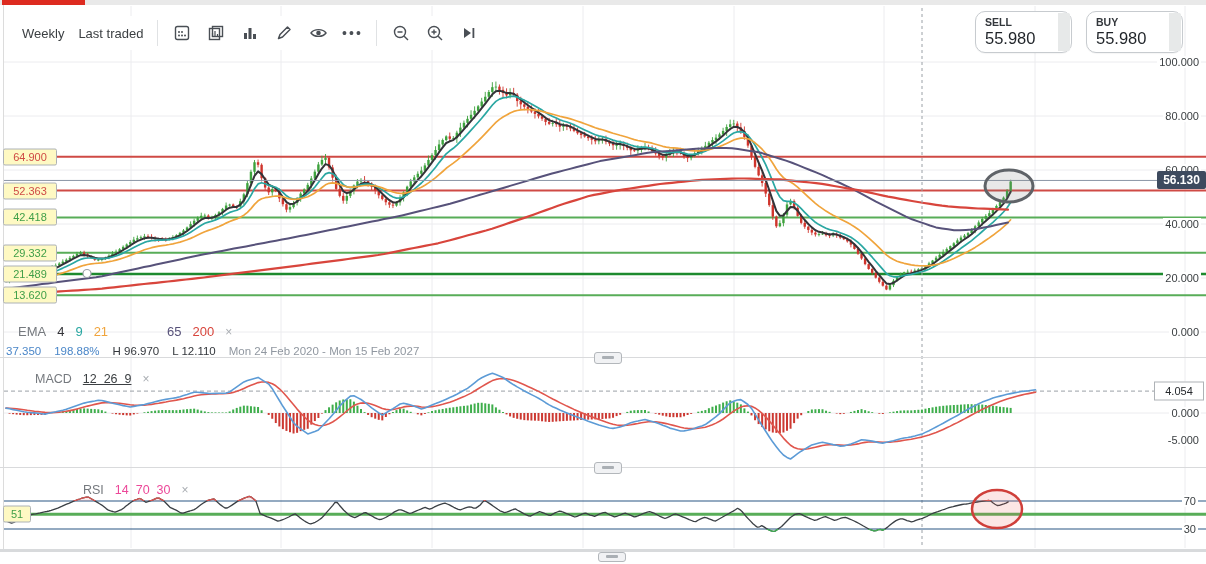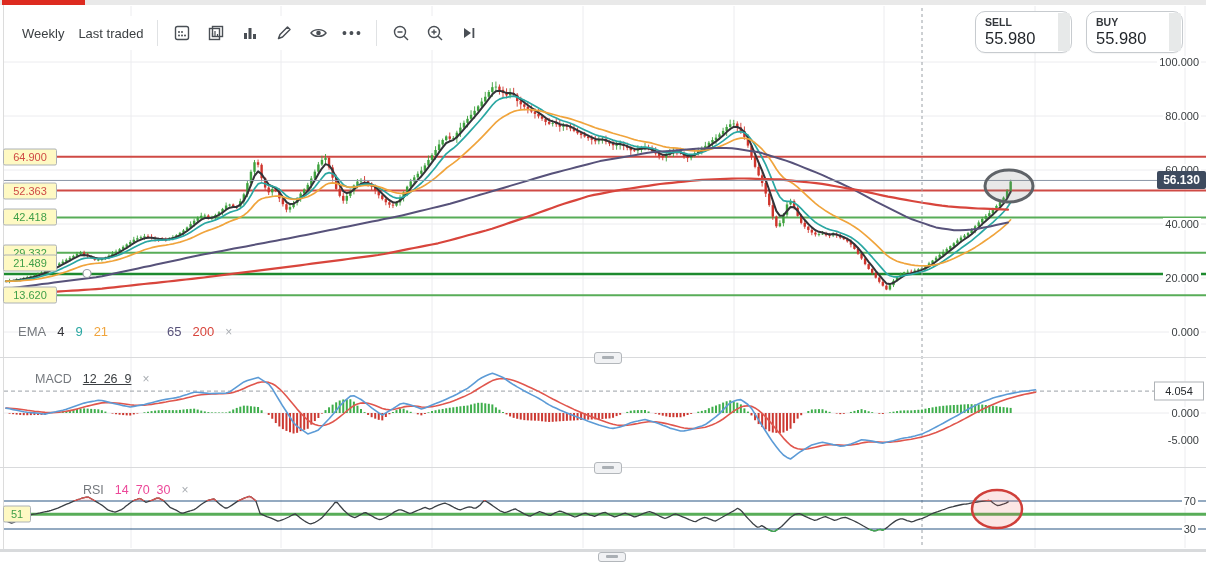--- a/index.html
+++ b/index.html
@@ -1039,20 +1039,27 @@
     <span id="ema-params" style="display:flex;gap:11px;">
         <span style="color: rgb(51, 51, 56);">4</span>
         <span style="color: rgb(42, 167, 162);">9</span>
         <span style="color: rgb(240, 164, 60);">21</span>
         <span style="color: rgb(87, 82, 122); margin-left: 48px;">65</span>
         <span style="color: rgb(216, 69, 60);">200</span>
       </span>
     <span class="x">×</span>
   </div>
 
+  <div class="inforow" style="left:6px;top:345px;">
+    <span style="color:#4a86c8">37.350</span>
+    <span style="color:#4a86c8">198.88%</span>
+    <span style="color:#33373c">H 96.970</span>
+    <span style="color:#33373c">L 12.110</span>
+    <span style="color:#9097a0">Mon 24 Feb 2020 - Mon 15 Feb 2027</span>
+  </div>
 
   <div class="legend" style="left:35px;top:372px;">
     <span class="nm">MACD</span>
     <span style="color:#3c4043;white-space:pre;text-decoration:underline;">12  26  9</span>
     <span class="x">×</span>
   </div>
 
   <div class="legend" style="left:35px;top:483px;margin-left:48px;">
     <span class="nm">RSI</span>
     <span style="color:#ec4899;white-space:pre;">14  70  30</span>
@@ -1077,21 +1084,21 @@
       <div class="rlabel" style="top:116px">80.000</div>
       <div class="rlabel" style="top:170px">60.000</div>
       <div class="rlabel" style="top:224px">40.000</div>
       <div class="rlabel" style="top:278px">20.000</div>
       <div class="rlabel" style="top:332px">0.000</div>
       <div class="pricebadge" style="top:180.44899999999998px">56.130</div>
       <div class="levelbox" style="top:156.76999999999998px;color:#cf4a45">64.900</div>
       <div class="levelbox" style="top:190.6199px;color:#cf4a45">52.363</div>
       <div class="levelbox" style="top:217.4714px;color:#3f9f48">42.418</div>
       <div class="levelbox" style="top:252.8036px;color:#3f9f48">29.332</div>
-      <div class="levelbox" style="top:263px;color:#3f9f48">21.489</div>
+      <div class="levelbox" style="top:274px;color:#3f9f48">21.489</div>
       <div class="levelbox" style="top:295.226px;color:#3f9f48">13.620</div>
       <div class="boxlabel" style="top:391.1084px">4.054</div>
       <div class="rlabel" style="top:413px">0.000</div>
       <div class="rlabel" style="top:440px">-5.000</div>
       <div class="rlabel" style="top:501px;right:8px">70</div>
       <div class="rlabel" style="top:529px;right:8px">30</div>
       <div class="levelbox" style="top:514.3px;width:26px;color:#3f9f48">51</div>
     </div>
 </div>
 

